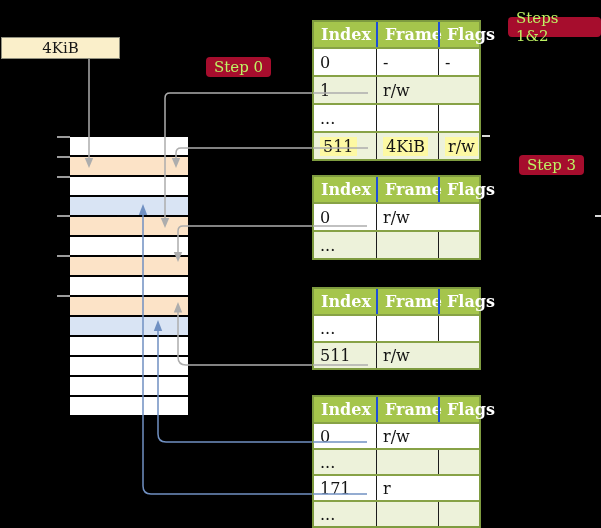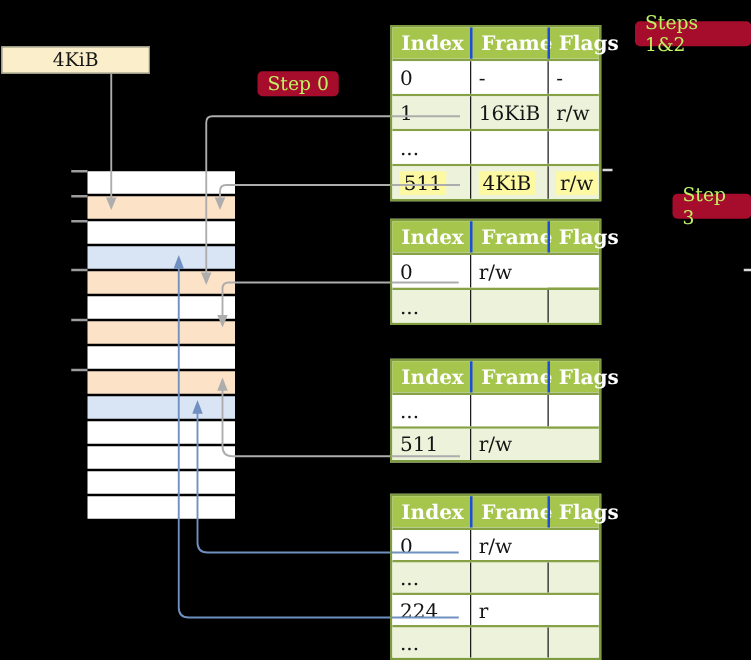--- a/index.html
+++ b/index.html
@@ -15,21 +15,21 @@
     font-size:15px; color:#151515; z-index:3;
   }
   
   .badge {
     position:absolute; height:20px; padding:0 8px; border-radius:4px;
     background:var(--badge); color:#bef264; font-size:15px;
     display:flex; align-items:center; justify-content:center; z-index:3;
   }
   .badge-step0  { left:190px; top:57px;margin-left:16px;  }
   .badge-steps12{ left:508px; top:17px;  }
-  .badge-step3  { left:538px; top:155px; }
+  .badge-step3  { left:519px; top:155px; }
   .badge-step4  { left:513px; top:263px; }
   
   .memcol {
     position:absolute; left:70px; top:137px; width:118px; height:278px;
     display:flex; flex-direction:column; row-gap:2px; z-index:1;
   }
   .memrow { height:18px; flex:1 1 auto; }
   .memrow.white { background:#ffffff; }
   .memrow.peach { background:var(--peach); }
   .memrow.blue  { background:var(--blue_row); }
@@ -134,21 +134,20 @@
         <div class="hcell">Frame</div>
         <div class="hcell">Flags</div>
       </div>
       <div class="brow">
         <div class="bcell">0</div>
         <div class="bcell">-</div>
         <div class="bcell">-</div>
       </div>
       <div class="brow shade">
         <div class="bcell">1</div>
-        <div class="bcell">16KiB</div>
         <div class="bcell">r/w</div>
       </div>
       <div class="brow">
         <div class="bcell">...</div>
         <div class="bcell"></div>
         <div class="bcell"></div>
       </div>
       <div class="brow shade">
         <div class="bcell">
           <span class="hl">511</span>
@@ -202,21 +201,21 @@
       <div class="brow">
         <div class="bcell">0</div>
         <div class="bcell">r/w</div>
       </div>
       <div class="brow shade">
         <div class="bcell">...</div>
         <div class="bcell"></div>
         <div class="bcell"></div>
       </div>
       <div class="brow">
-        <div class="bcell">224</div>
+        <div class="bcell">171</div>
         <div class="bcell">r</div>
       </div>
       <div class="brow shade">
         <div class="bcell">...</div>
         <div class="bcell"></div>
         <div class="bcell"></div>
       </div>
     </div>
 
   <svg class="overlay" width="601" height="528">

